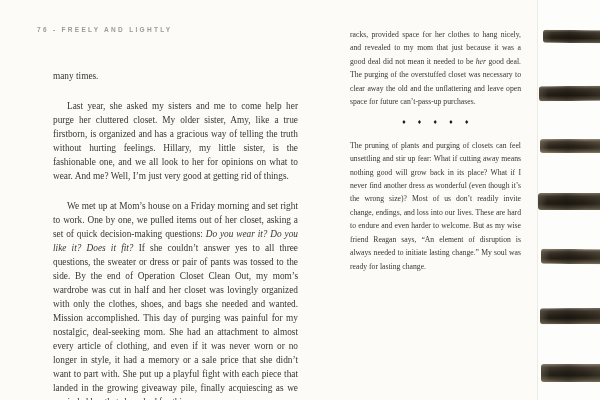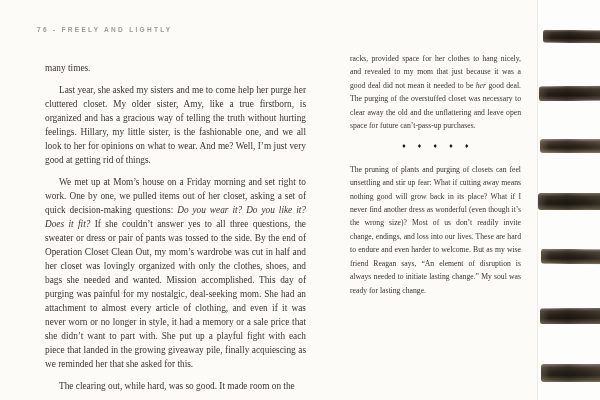--- a/index.html
+++ b/index.html
@@ -18,23 +18,23 @@
     color:#9d9a95;font-weight:bold;
     white-space:nowrap;
   }
 
   
   .left-col{
     position:absolute;left:37px;top:53px;width:277px;
     font-size:9.3px;line-height:14px;
     color:#3a352e;text-align:justify;
   }
-  .left-col p{margin:8px;}
+  .left-col p{margin:16px;}
   .right-col{
-    position:absolute;left:350px;top:52px;width:171px;
+    position:absolute;left:350px;top:28px;width:171px;
     font-size:7.7px;line-height:13.4px;
     color:#3a352e;text-align:justify;
   }
   .right-col p{margin:0;}
   p.indent{text-indent:14px;}
   em{font-style:italic;}
 
   
   .separator{
     text-align:center;

